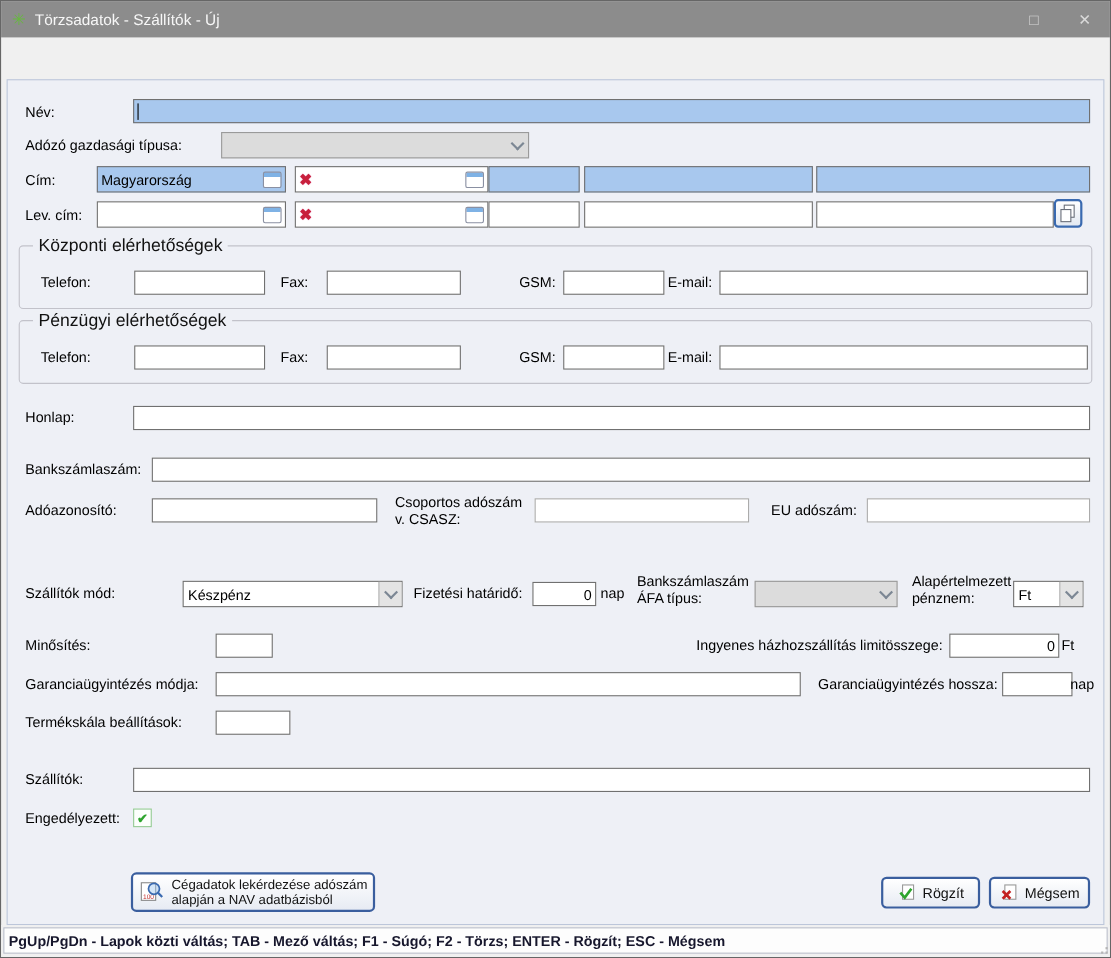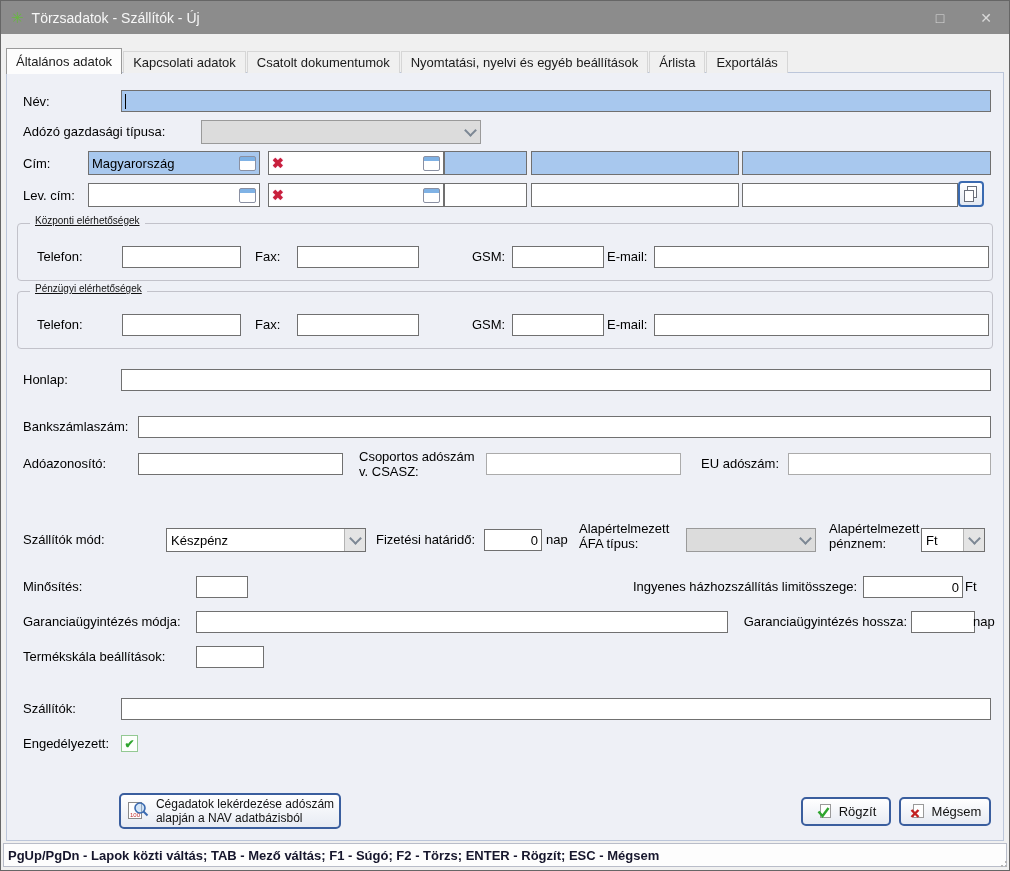--- a/index.html
+++ b/index.html
@@ -23,21 +23,21 @@
   .inp.lightb{border-color:#ababab;}
   .inp .num{width:100%;text-align:right;}
   .caret{width:1px;height:15px;background:#000;}
   
   .addr{position:absolute;background:#fff;border:1px solid #707070;height:22px;display:flex;align-items:center;padding:0 3px;font-size:13px;gap:3px;}
   .addr.blue{background:#a8c8ee;}
   .winicon{margin-left:auto;width:15px;height:13px;border:1px solid #8a90a2;border-radius:2px;background:linear-gradient(#7fb2e5 0,#7fb2e5 4px,#fff 4px);flex:0 0 auto;}
   .redx{color:#c8203c;font-weight:bold;font-size:14px;text-shadow:0 0 1px #e070a8;line-height:1;}
   
   .group{position:absolute;border:1px solid #c2c2ca;border-radius:4px;}
-  .legend{position:absolute;top:-9px;left:12px;background:#eef0f6;padding:0 5px;font-size:10px;color:#111;white-space:nowrap;text-decoration:underline;}
+  .legend{position:absolute;top:-9px;left:12px;background:#eef0f6;padding:0 5px;font-size:16px;color:#111;white-space:nowrap;}
   
   .combo{position:absolute;border:1px solid #707070;background:#fff;height:22px;display:flex;align-items:center;font-size:13px;box-sizing:content-box;}
   .combo .val{padding-left:4px;flex:1;}
   .combo .chevzone{width:20px;height:100%;display:flex;align-items:center;justify-content:center;background:#e4e4e4;border-left:1px solid #b3b3b3;}
   .combo.gray{background:#dcdcdc;border-color:#9a9a9a;}
   .combo.gray .chevzone{background:transparent;border-left:none;}
   .chev{width:7px;height:7px;border-right:2px solid #7c8794;border-bottom:2px solid #7c8794;transform:rotate(45deg);margin-top:-4px;}
   
   .btn{position:absolute;border:2px solid #3a5e9e;border-radius:5px;background:linear-gradient(#ffffff,#e7ebf3);display:flex;align-items:center;justify-content:center;gap:6px;font-size:13px;color:#111;cursor:default;box-sizing:border-box;}
   .btn .txt2{text-align:left;font-size:12px;line-height:14px;}
@@ -57,28 +57,20 @@
 
   <div class="titlebar">
     <span class="appicon">✳</span>
     <span class="title">Törzsadatok - Szállítók - Új</span>
     <span class="winbtns">
       <span class="winbtn">□</span>
       <span class="winbtn">✕</span>
     </span>
   </div>
 
-  <div class="tabs">
-    <div class="tab active">Általános adatok</div>
-    <div class="tab">Kapcsolati adatok</div>
-    <div class="tab">Csatolt dokumentumok</div>
-    <div class="tab">Nyomtatási, nyelvi és egyéb beállítások</div>
-    <div class="tab">Árlista</div>
-    <div class="tab">Exportálás</div>
-  </div>
 
   <div class="page">
 
     <div class="lbl" style="left:16px;top:21px;">Név:</div>
     <div class="inp blue" style="left:114px;top:17px;width:862px;">
       <span class="caret"></span>
       <span></span>
     </div>
 
     <div class="lbl" style="left:16px;top:51px;">Adózó gazdasági típusa:</div>
@@ -203,21 +195,21 @@
       <span class="val">Készpénz</span>
       <span class="chevzone">
           <span class="chev"></span>
         </span>
     </div>
     <div class="lbl" style="left:369px;top:459px;">Fizetési határidő:</div>
     <div class="inp" style="left:477px;top:456px;width:50px;">
         <span class="num">0</span>
       </div>
     <div class="lbl" style="left:539px;top:459px;">nap</div>
-    <div class="lbl2" style="left:572px;top:448px;width:106px;">Alapértelmezett ÁFA típus:</div>
+    <div class="lbl2" style="left:572px;top:448px;width:106px;">Bankszámlaszám ÁFA típus:</div>
     <div class="combo gray" style="left:679px;top:455px;width:128px;">
       <span class="val"></span>
       <span class="chevzone">
           <span class="chev"></span>
         </span>
     </div>
     <div class="lbl2" style="left:822px;top:448px;width:100px;">Alapértelmezett pénznem:</div>
     <div class="combo" style="left:914px;top:455px;width:62px;">
       <span class="val">Ft</span>
       <span class="chevzone">

